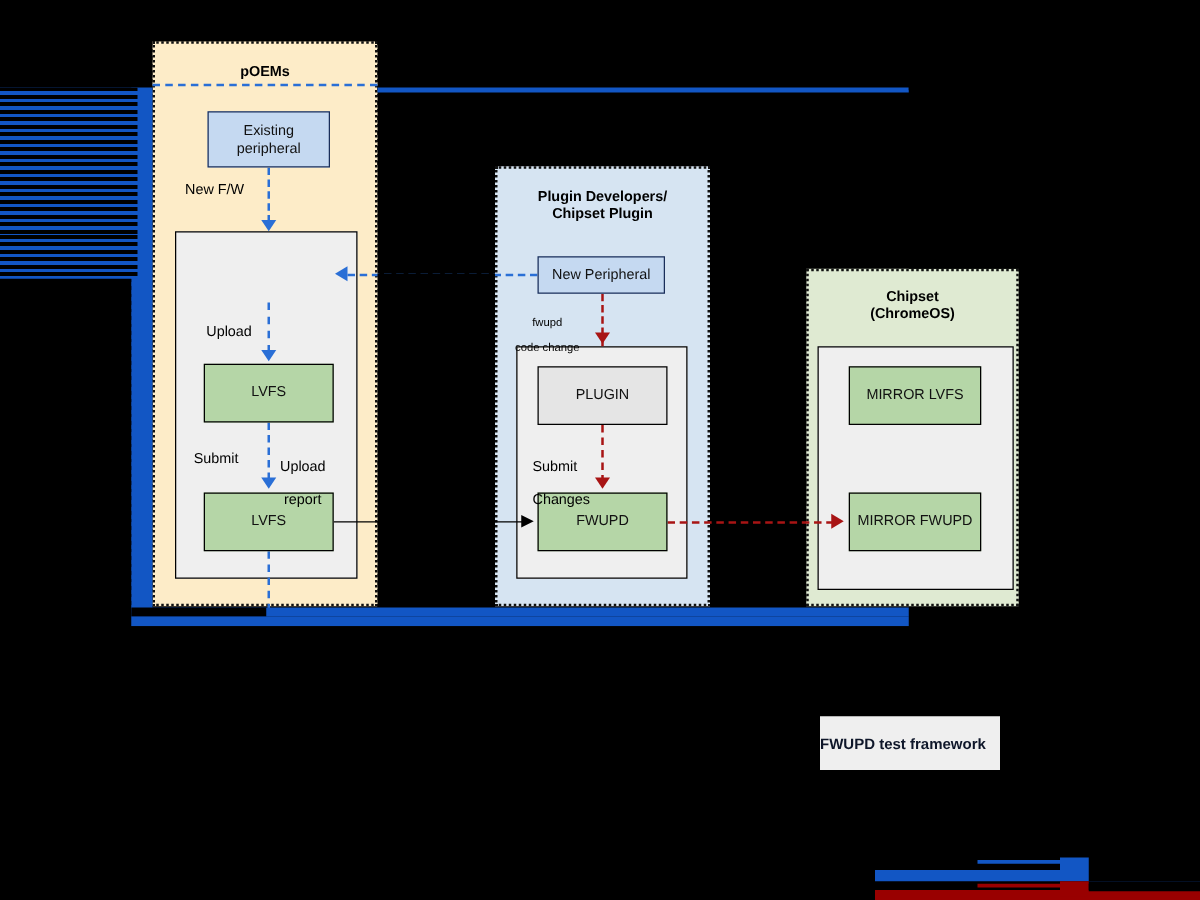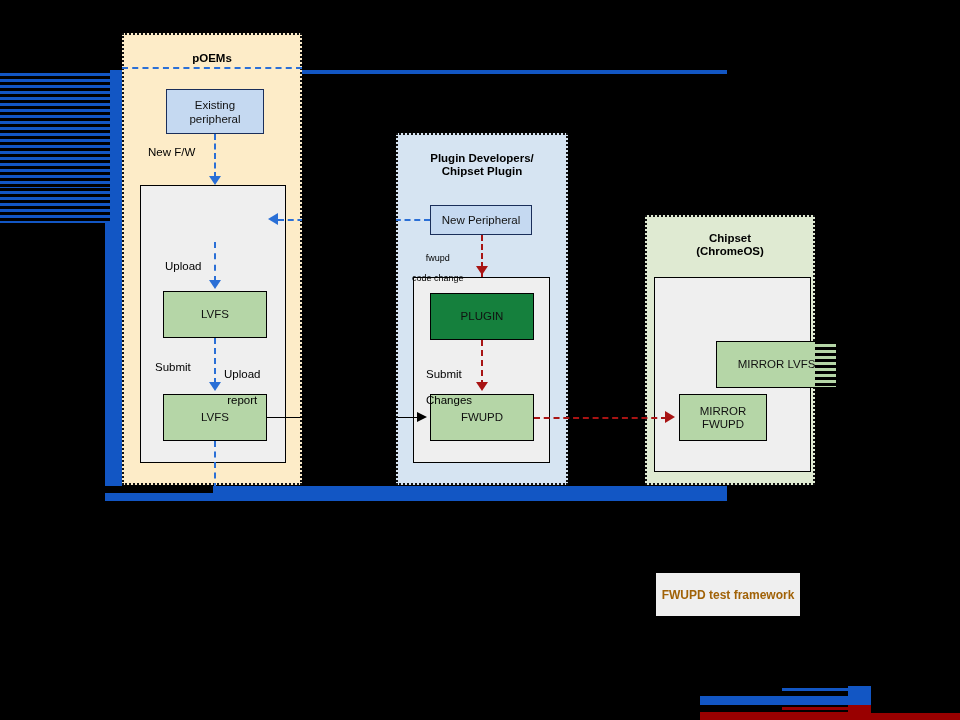--- a/index.html
+++ b/index.html
@@ -49,22 +49,22 @@
   .scan-dense{position:absolute;pointer-events:none;
         background:repeating-linear-gradient(to bottom,
           rgba(0,0,0,1) 0px, rgba(0,0,0,1) 4px,
           rgba(0,0,0,0) 4px, rgba(0,0,0,0) 7px);}
   .blackblock{position:absolute;background:#000;pointer-events:none;}
   .blueblock{position:absolute;background:#1256c4;pointer-events:none;}
   .redblock{position:absolute;background:#990000;pointer-events:none;}
 
   
   .legendbox{position:absolute;box-sizing:border-box;background:#efefef;
-             display:flex;align-items:center;justify-content:center;
-             font-weight:bold;font-size:12px;color:#a16207;}
+             display:flex;align-items:center;justify-content:flex-start;
+             font-weight:bold;font-size:12px;color:#0f172a;}
 </style>
 </head>
 <body>
 
 <div id="stage">
 
   <div class="lane" style="left:122px;top:33px;width:180px;height:452px;background:#fdecc8;">
     <div class="lane-title" style="top:17px;">pOEMs</div>
   </div>
 
@@ -121,33 +121,33 @@
   </div>
 
   <div class="node" style="left:163px;top:394px;width:104px;height:47px;background:#b5d6a7;">
     <span>LVFS</span>
   </div>
 
   <div class="node" style="left:430px;top:205px;width:102px;height:30px;background:#c5d9f1;border-color:#1a2e5a;">
     <span>New Peripheral</span>
   </div>
 
-  <div class="node" style="left:430px;top:293px;width:104px;height:47px;background:#15803d;">
+  <div class="node" style="left:430px;top:293px;width:104px;height:47px;background:#e5e5e5;">
     <span>PLUGIN</span>
   </div>
 
   <div class="node" style="left:430px;top:394px;width:104px;height:47px;background:#b5d6a7;">
     <span>FWUPD</span>
   </div>
 
-  <div class="node" style="left:716px;top:293px;width:121px;height:47px;background:#b5d6a7;margin-top:48px;">
+  <div class="node" style="left:679px;top:293px;width:106px;height:47px;background:#b5d6a7;">
     <span>MIRROR LVFS</span>
   </div>
 
-  <div class="node" style="left:679px;top:394px;width:88px;height:47px;background:#b5d6a7;">
+  <div class="node" style="left:679px;top:394px;width:106px;height:47px;background:#b5d6a7;">
     <span>MIRROR FWUPD</span>
   </div>
 
   <div class="elabel" style="left:148px;top:146px;">New F/W</div>
   <div class="elabel" style="left:165px;top:260px;">Upload</div>
   <div class="elabel" style="left:155px;top:361px;">Submit</div>
   <div class="elabel" style="left:224px;top:355px;">
     <span style="display:block">Upload</span>
     <span style="display:block">report</span>
   </div>

